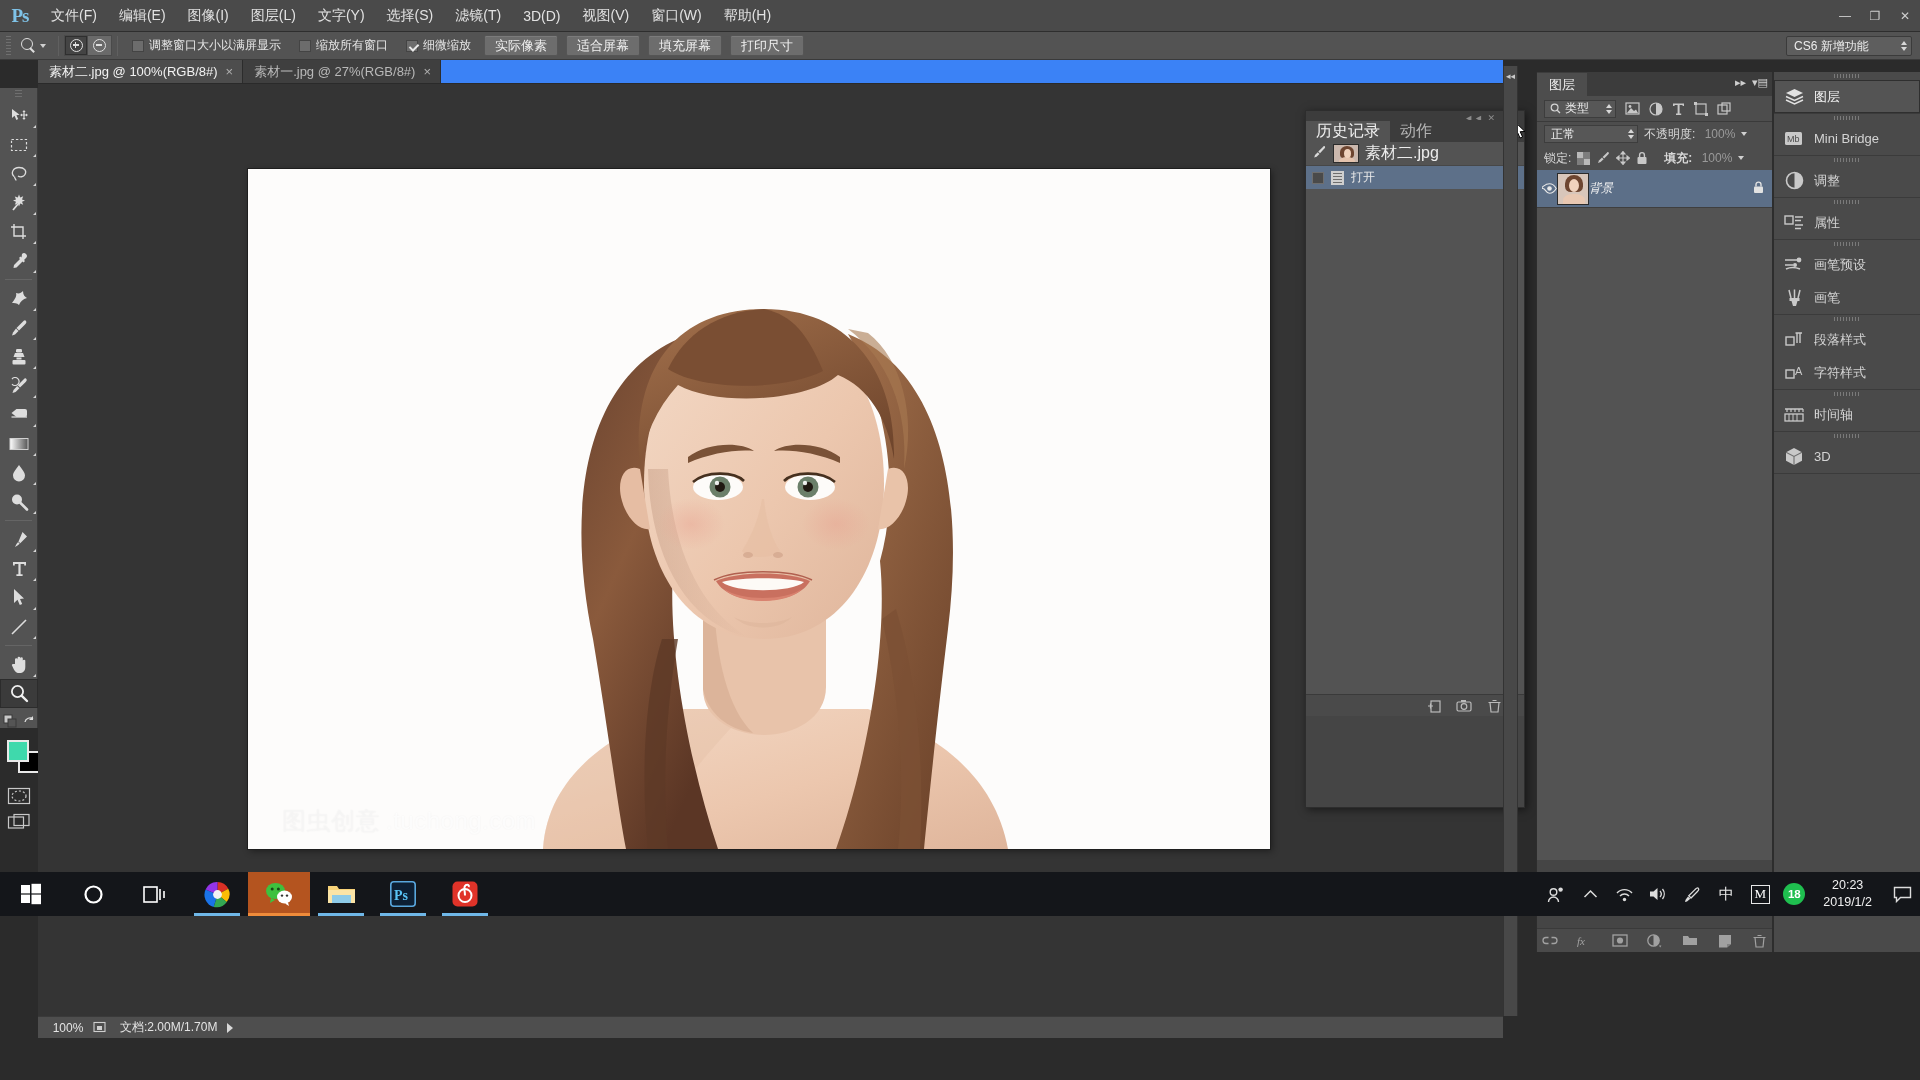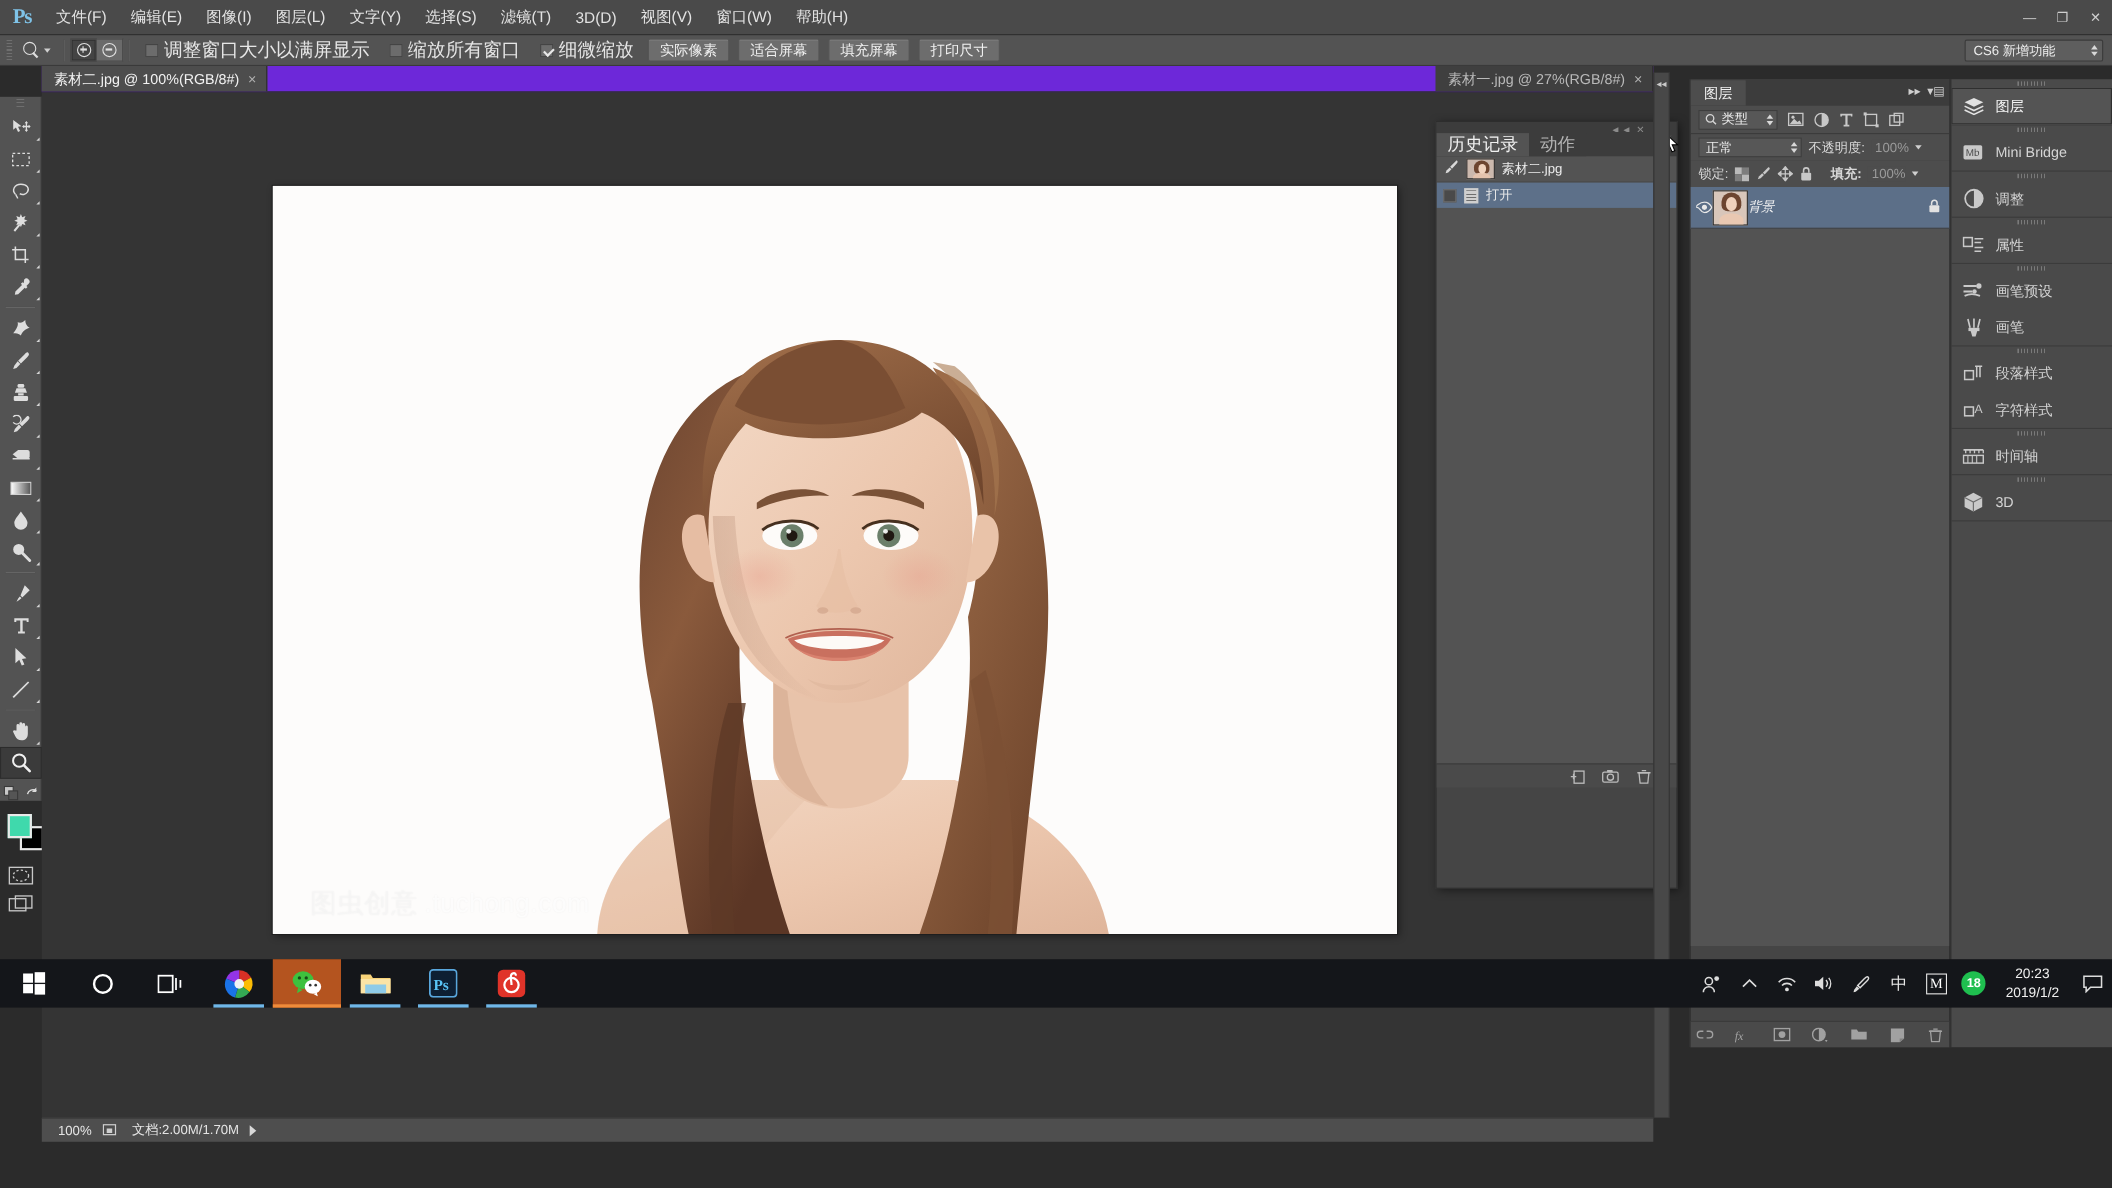--- a/index.html
+++ b/index.html
@@ -51,44 +51,43 @@
      display:flex;align-items:center;justify-content:center; }
   .seg-btn.on { background:#444; box-shadow: inset 0 0 0 1px #2f2f2f; }
   .seg-btn + .seg-btn { border-left:none; }
   .zin, .zout { width:13px;height:13px;border:1.5px solid #e0e0e0;border-radius:50%;position:relative; }
   .zin::before,.zout::before { content:"";position:absolute;left:2px;top:4.3px;width:6px;height:1.5px;background:#e0e0e0; }
   .zin::after { content:"";position:absolute;left:4.3px;top:2px;width:1.5px;height:6px;background:#e0e0e0; }
   .chk-wrap { display:flex;align-items:center;gap:5px; padding:0 9px; white-space:nowrap; }
   .chk { width:12px;height:12px;background:#6c6c6c;border:1px solid #444; position:relative; }
   .chk.checked::after { content:"";position:absolute;left:2px;top:5px;width:4px;height:7px;
      border:solid #e8e8e8;border-width:0 2px 2px 0; transform:rotate(45deg); top:1px; left:3.5px; }
-  .opt-label { font-size:17px; color:#e6e6e6; }
+  .opt-label { font-size:12px; color:#e6e6e6; }
   .push-btn {
     height:21px; background:#6d6d6d; border:1px solid #555;
     border-radius:2px; color:#f0f0f0; font-size:13px;
     padding:0 10px; display:flex;align-items:center; margin:0 4px;
     box-shadow: inset 0 1px 0 rgba(255,255,255,.10);
   }
   .ws-select {
     position:absolute; right:8px; top:4px; height:20px; min-width:126px;
     background:#5e5e5e; border:1px solid #3b3b3b; border-radius:2px;
     display:flex; align-items:center; padding:0 4px 0 7px; gap:6px;
     font-size:12px; color:#ededed;
   }
   .spin { display:flex;flex-direction:column;gap:2px;margin-left:auto; }
   .spin i { width:0;height:0;border-left:3px solid transparent;border-right:3px solid transparent; display:block;}
   .spin i.up { border-bottom:4px solid #d8d8d8; }
   .spin i.dn { border-top:4px solid #d8d8d8; }
 
   
   .tabbar {
     position:absolute; top:60px; left:38px; width:1465px; height:24px;
-    background:#6d28d9; display:flex; align-items:flex-end;
+    background:#3b82f6; display:flex; align-items:flex-end;
     border-bottom:1px solid #2a2a2a;
-    justify-content:space-between;
   }
   .doc-tab {
     height:23px; display:flex; align-items:center; gap:8px;
     padding:0 9px 0 11px; font-size:13px; color:#b9b9b9;
     border-right:1px solid #2c2c2c; background:#3f3f3f; white-space:nowrap;
   }
   .doc-tab.active { background:#4d4d4d; color:#f2f2f2; }
   .tab-x { font-size:13px; color:#b0b0b0; line-height:1; }
 
   
@@ -633,21 +632,21 @@
           <svg width="15" height="14" viewBox="0 0 15 14">
               <path d="M12.5 1 c1 1 .8 1.7-.6 3.1L8 8.3 6.3 6.6 10.4 2.5 c1.4-1.4 1.4-1.7 2.1-1.5z" fill="#d9d9d9"></path>
               <path d="M5.8 7.2 L7.5 8.9 L4.6 11.8 L2.2 12.5 L3 10z" fill="#d9d9d9"></path>
             </svg>
         </span>
         <span class="snap-thumb">
           <span class="hr"></span>
             <span class="fc"></span>
             <span class="bd"></span>
         </span>
-        <span style="font-size:12px;color:#ececec;">素材二.jpg</span>
+        <span style="font-size:16px;color:#ececec;">素材二.jpg</span>
       </div>
       <div class="history-state selected">
         <span class="hs-box"></span>
         <span class="hs-icon"></span>
         <span>打开</span>
       </div>
     </div>
     <div class="panel-foot">
       <span class="foot-icon">
         <svg width="15" height="14" viewBox="0 0 15 14">

